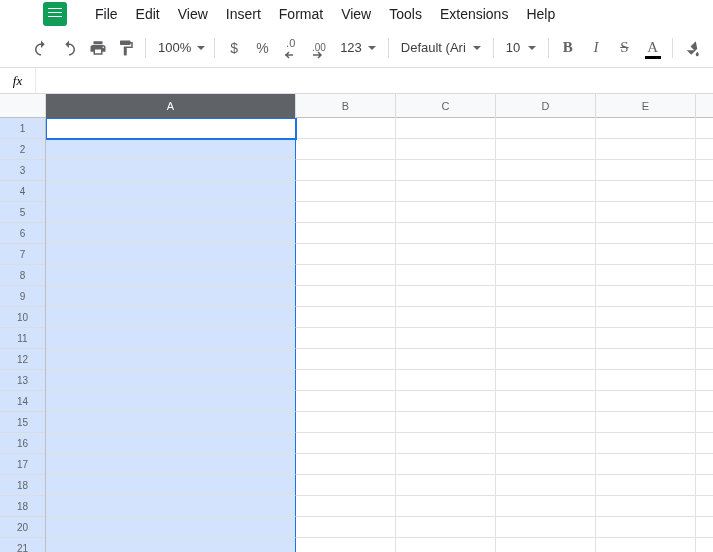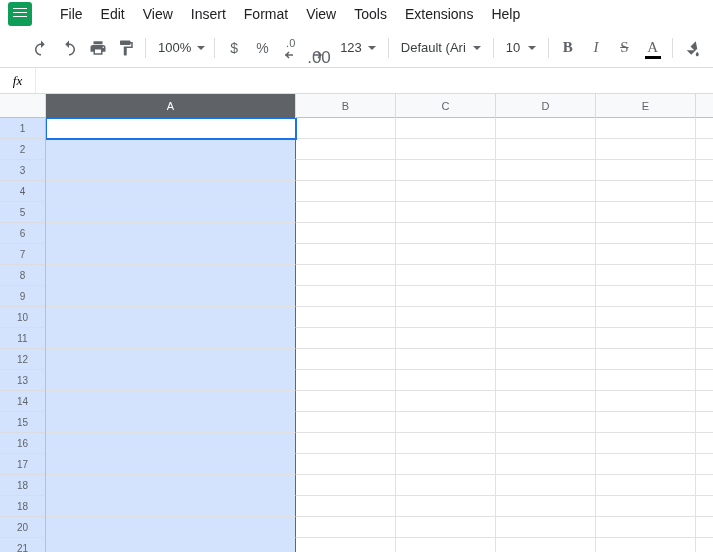--- a/index.html
+++ b/index.html
@@ -1,18 +1,18 @@
 <!DOCTYPE html>
 <html><head>
 <meta charset="utf-8">
 <style>
   * { box-sizing: border-box; margin: 0; padding: 0; }
   body { font-family: Arial, sans-serif; font-size: 13px; color: #202124; overflow: hidden; width: 713px; height: 552px; background: #fff; }
   
-  .menubar { display: flex; align-items: center; height: 28px; padding-left: 8px; gap: 2px; }
+  .menubar { display: flex; align-items: center; height: 28px; padding-left: 8px; gap: 2px; margin-left: 35px; }
   .sheets-icon { width: 24px; height: 24px; background: #0f9d58; border-radius: 3px; margin-right: 18px; position: relative; }
   .sheets-icon::after { content: ""; position: absolute; top: 6px; left: 5px; right: 5px; bottom: 6px; background: repeating-linear-gradient(to bottom, #fff 0 1.5px, #0f9d58 1.5px 4px); }
   .menu-item { padding: 4px 8px; cursor: pointer; font-size: 14px; color: #202124; border-radius: 4px; }
   .last-edit { margin-left: 14px; color: #5f6368; text-decoration: underline; font-size: 14px; cursor: pointer; }
   
   .toolbar { display: flex; align-items: center; height: 40px; padding: 0 8px 0 28px; border-bottom: 1px solid #dadce0; gap: 2px; }
   .tbtn { width: 28px; height: 28px; display: flex; align-items: center; justify-content: center; cursor: pointer; border-radius: 4px; color: #5f6368; }
   .tbtn svg { width: 18px; height: 18px; fill: currentColor; }
   .sep { width: 1px; height: 20px; background: #dadce0; margin: 0 4px; }
   .tdrop { display: flex; align-items: center; height: 26px; padding: 0 6px; gap: 4px; cursor: pointer; border-radius: 4px; font-size: 13px; color: #3c4043; }
@@ -90,21 +90,21 @@
   <div class="tbtn">
       <span style="font-size:14px">%</span>
     </div>
   <div class="tbtn" style="position:relative">
       <span style="font-size:11px;position:absolute;top:3px">.0</span>
       <svg style="position:absolute;bottom:3px;width:12px;height:8px" viewBox="0 0 12 8">
         <path d="M0 4h8M4 1l-3 3 3 3" stroke="#5f6368" stroke-width="1.5" fill="none"></path>
       </svg>
     </div>
   <div class="tbtn" style="position:relative">
-      <span style="font-size:17px;position:absolute;top:14px">.00</span>
+      <span style="font-size:10px;position:absolute;top:8px">.00</span>
       <svg style="position:absolute;bottom:3px;width:12px;height:8px" viewBox="0 0 12 8">
         <path d="M0 4h8M5 1l3 3-3 3" stroke="#5f6368" stroke-width="1.5" fill="none"></path>
       </svg>
     </div>
   <div class="tdrop">
       <span>123</span>
       <span class="caret"></span>
     </div>
   <div class="sep"></div>
   <div class="tdrop font-drop">

